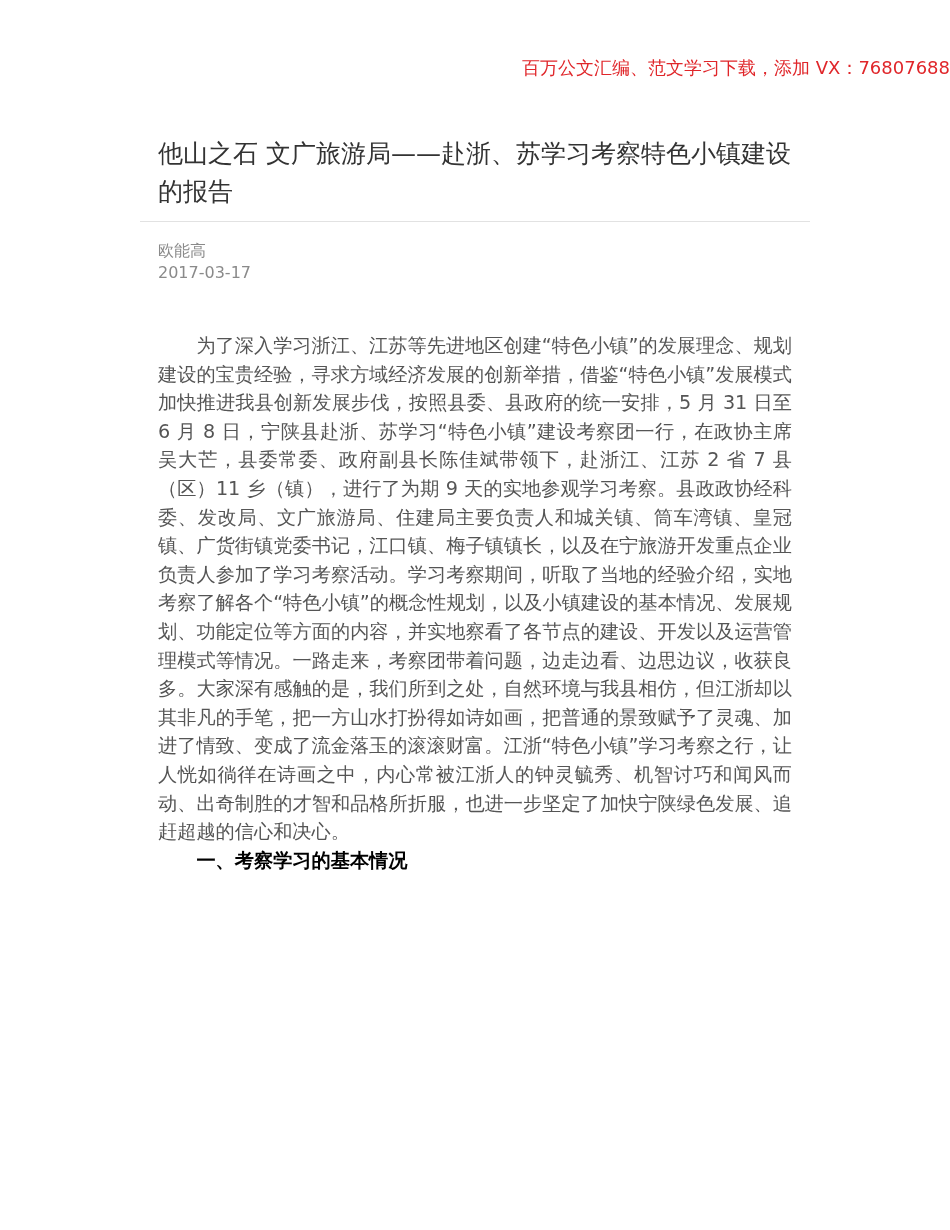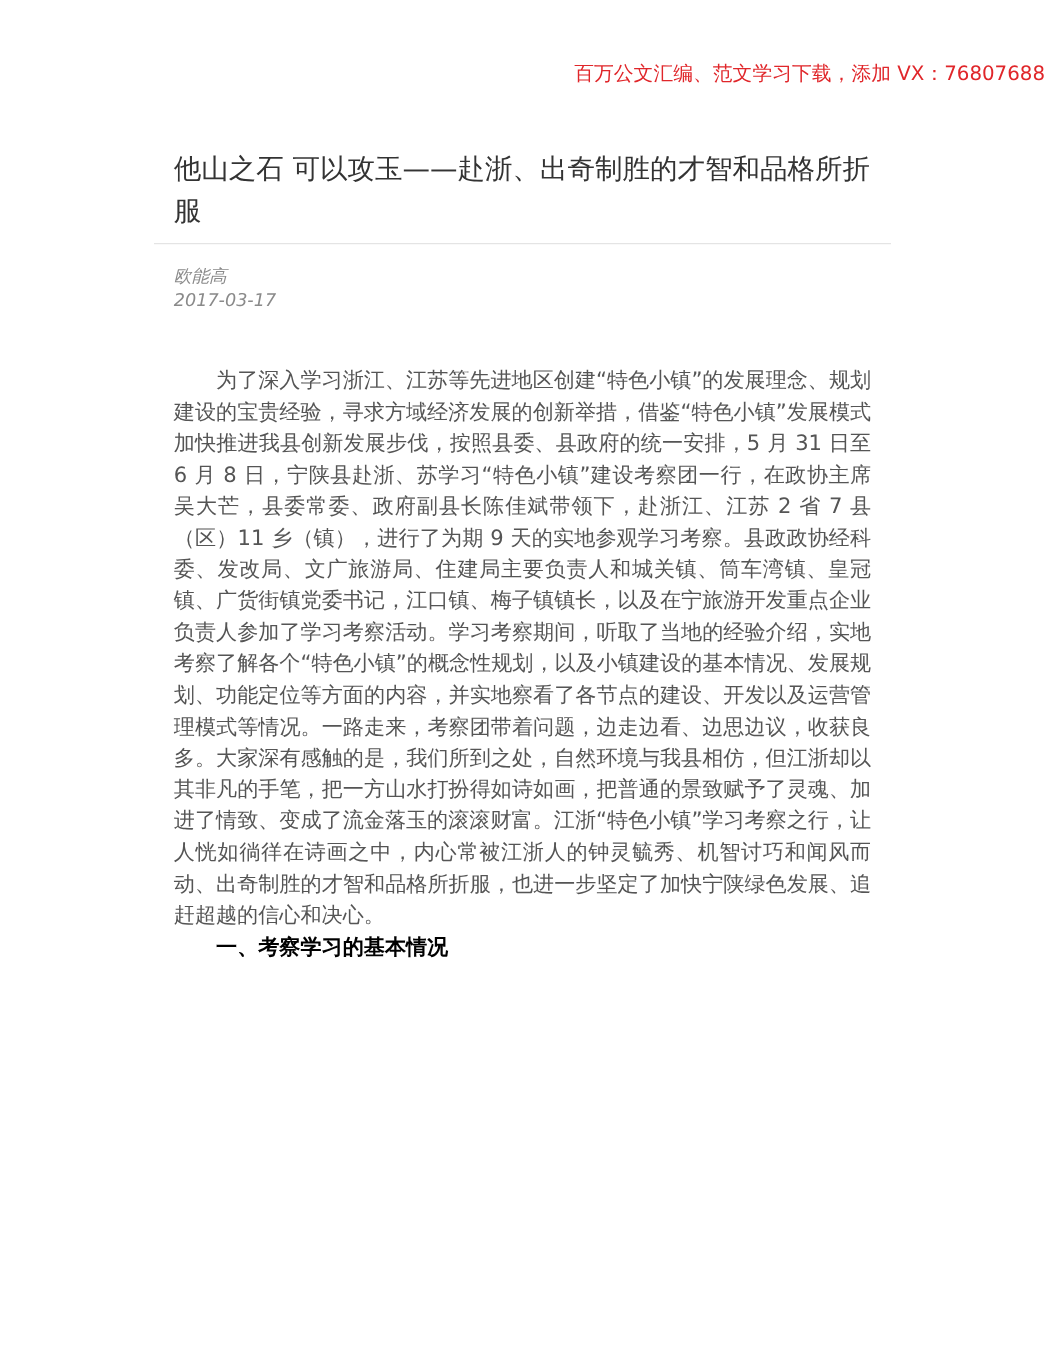--- a/index.html
+++ b/index.html
@@ -4,34 +4,34 @@
 <style>
   html, body { margin: 0; padding: 0; background: #ffffff; }
   body { width: 950px; height: 1230px; position: relative; overflow: hidden;
          font-family: "DejaVu Sans", "Liberation Sans", sans-serif; }
   .banner { position: absolute; top: 55px; left: 0; width: 950px; text-align: right;
             color: #e0262a; font-size: 18px; line-height: 26px; }
   .article { position: absolute; left: 140px; top: 135px; width: 670px; }
   .title { margin: 0 0 0 18px; font-size: 25px; font-weight: normal; color: #333333;
            line-height: 38px; width: 640px; }
   .divider { margin-top: 10px; height: 1px; background: #e2e2e2; width: 670px; }
-  .meta { margin: 18px 0 0 18px; color: #8a8a8a; font-size: 16px; line-height: 22px; font-style: italic; }
+  .meta { margin: 18px 0 0 18px; color: #8a8a8a; font-size: 16px; line-height: 22px; }
   .body { margin: 48px 0 12px 18px; width: 634px; color: #555555; font-size: 19.2px;
           line-height: 28.6px; text-align: justify; }
   .body p { margin: 0; text-indent: 2em; }
   .body h3 { margin: 0; font-size: 19.2px; line-height: 28.6px; font-weight: bold;
              color: #000000; text-indent: 2em; }
 </style>
 </head>
 <body>
 
 <div class="banner">百万公文汇编、范文学习下载，添加 VX：76807688</div>
 
 <div class="article">
-  <h1 class="title">他山之石 可以攻玉——赴浙、出奇制胜的才智和品格所折服</h1>
+  <h1 class="title">他山之石 文广旅游局——赴浙、苏学习考察特色小镇建设的报告</h1>
   <div class="divider"></div>
   <div class="meta">
     <div>欧能高</div>
     <div>2017-03-17</div>
   </div>
   <div class="body">
     <p>为了深入学习浙江、江苏等先进地区创建“特色小镇”的发展理念、规划建设的宝贵经验，寻求方域经济发展的创新举措，借鉴“特色小镇”发展模式加快推进我县创新发展步伐，按照县委、县政府的统一安排，5 月 31 日至 6 月 8 日，宁陕县赴浙、苏学习“特色小镇”建设考察团一行，在政协主席吴大芒，县委常委、政府副县长陈佳斌带领下，赴浙江、江苏 2 省 7 县（区）11 乡（镇），进行了为期 9 天的实地参观学习考察。县政政协经科委、发改局、文广旅游局、住建局主要负责人和城关镇、筒车湾镇、皇冠镇、广货街镇党委书记，江口镇、梅子镇镇长，以及在宁旅游开发重点企业负责人参加了学习考察活动。学习考察期间，听取了当地的经验介绍，实地考察了解各个“特色小镇”的概念性规划，以及小镇建设的基本情况、发展规划、功能定位等方面的内容，并实地察看了各节点的建设、开发以及运营管理模式等情况。一路走来，考察团带着问题，边走边看、边思边议，收获良多。大家深有感触的是，我们所到之处，自然环境与我县相仿，但江浙却以其非凡的手笔，把一方山水打扮得如诗如画，把普通的景致赋予了灵魂、加进了情致、变成了流金落玉的滚滚财富。江浙“特色小镇”学习考察之行，让人恍如徜徉在诗画之中，内心常被江浙人的钟灵毓秀、机智讨巧和闻风而动、出奇制胜的才智和品格所折服，也进一步坚定了加快宁陕绿色发展、追赶超越的信心和决心。</p>
     <h3>一、考察学习的基本情况</h3>
   </div>
 </div>

